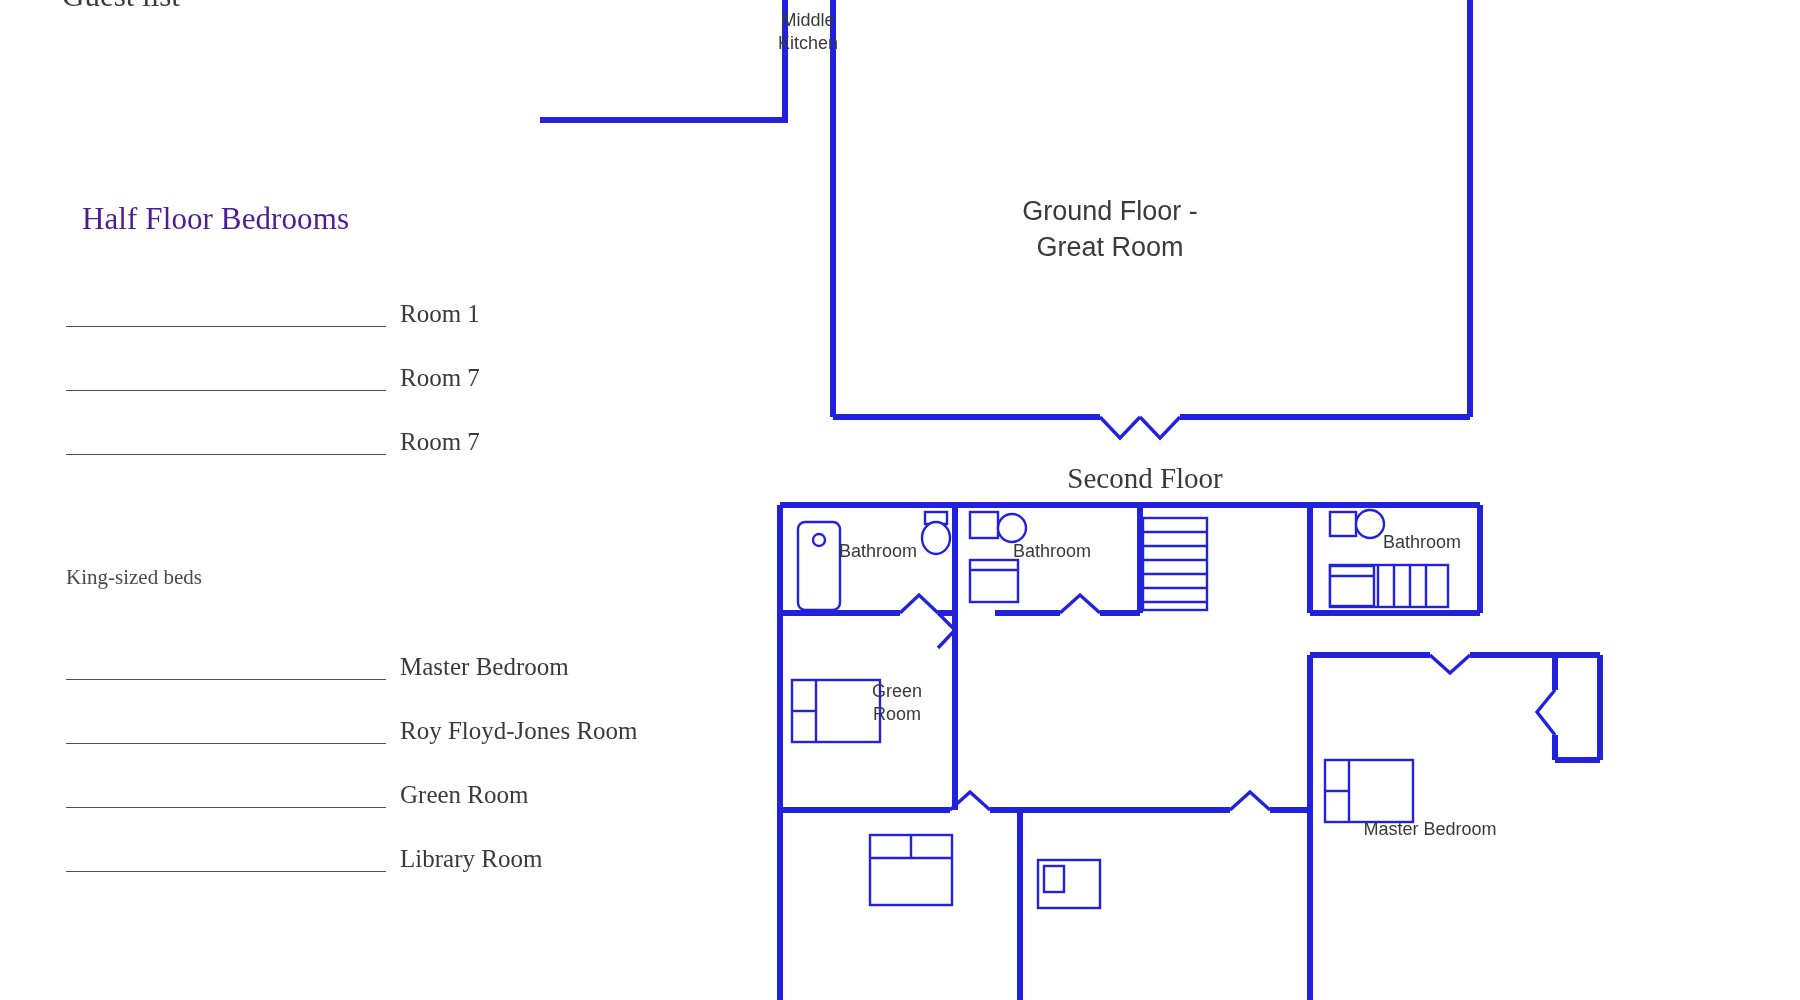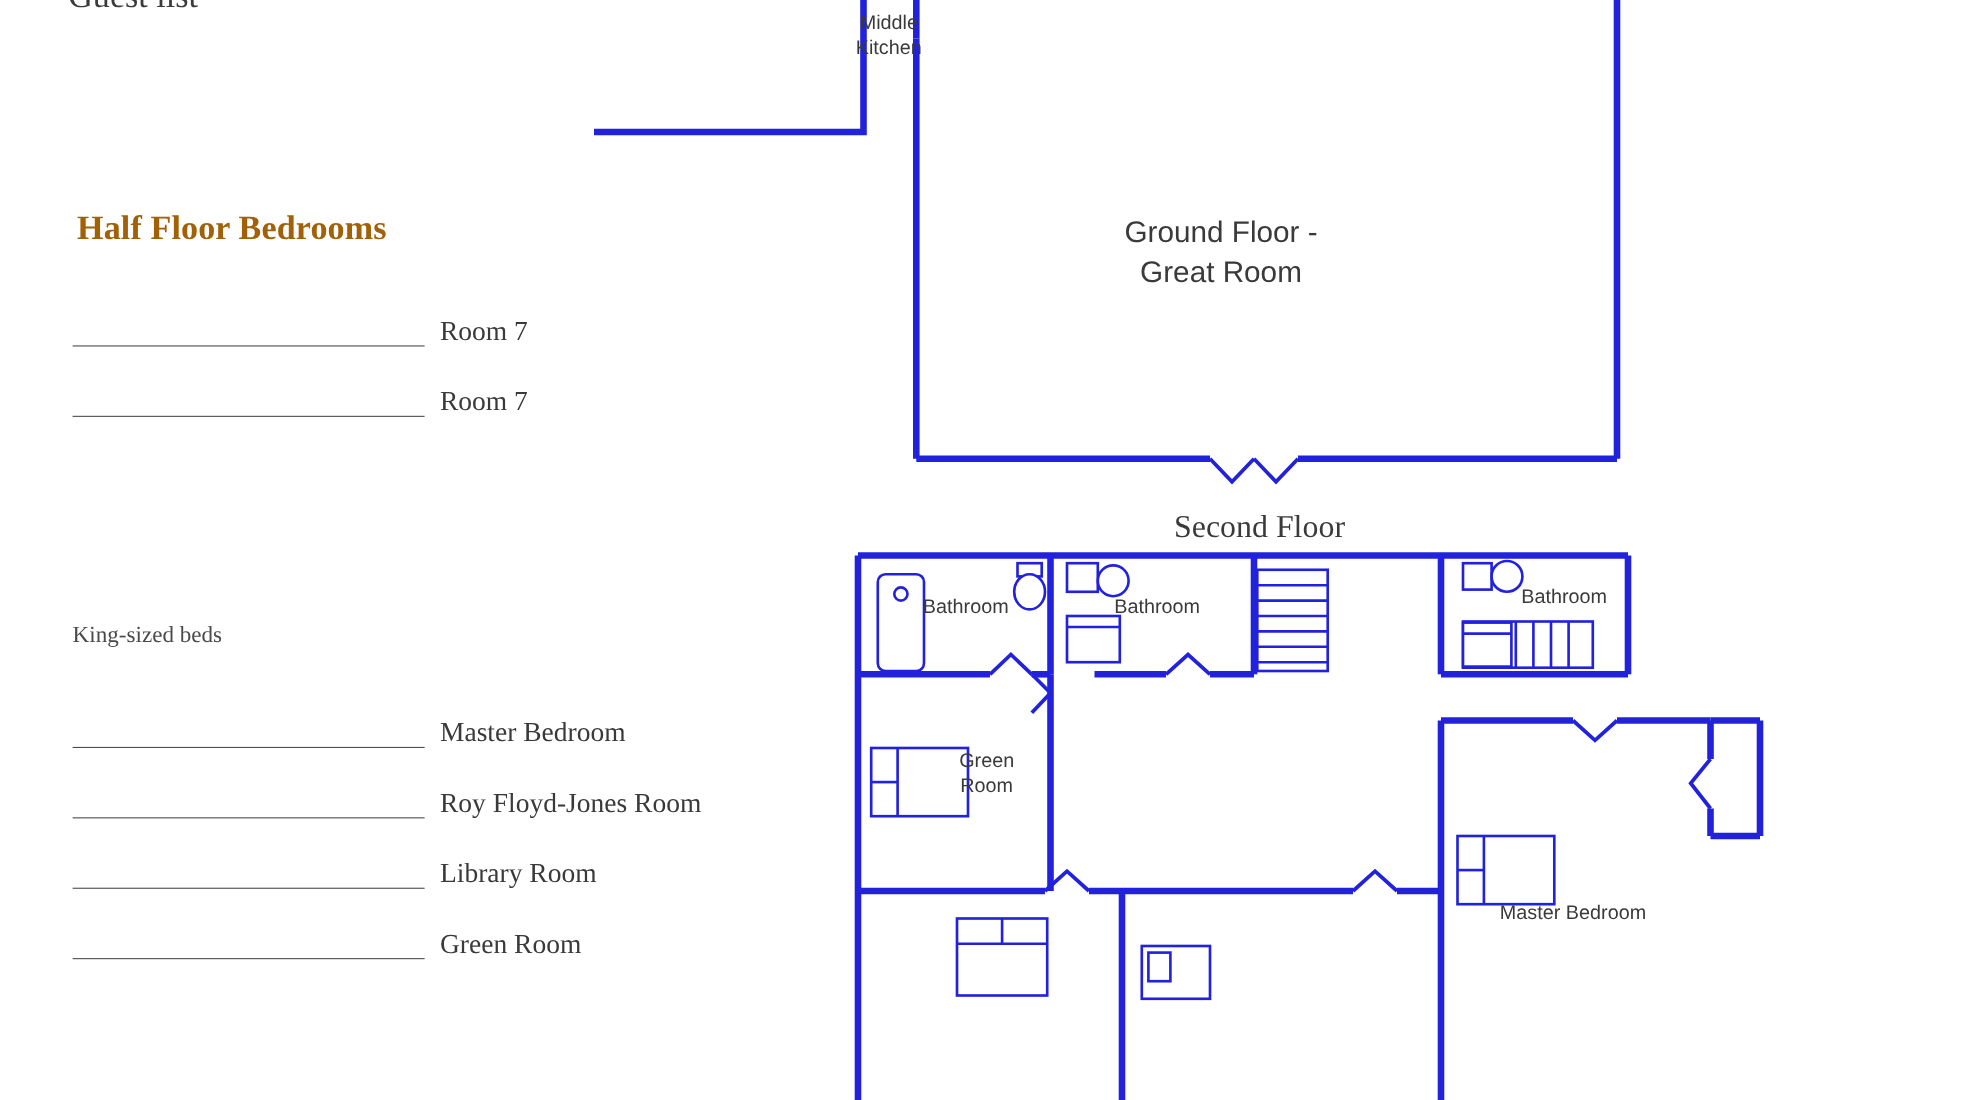--- a/index.html
+++ b/index.html
@@ -38,24 +38,24 @@
     color: #3b3b3b;
     white-space: nowrap;
   }
   .section {
     position: absolute;
     left: 66px;
     width: 700px;
   }
   .section-title {
     font-family: "Liberation Serif", serif;
-    font-weight: bold;
+    font-weight: normal;
     font-size: 31px;
-    color: #a16207;
-    margin: 4px;
+    color: #4c1d95;
+    margin: 16px;
     letter-spacing: 0.1px;
     white-space: nowrap;
   }
   .section-sub {
     font-family: "Liberation Serif", serif;
     font-size: 21px;
     color: #4a4a4a;
     margin-top: 7px;
     white-space: nowrap;
   }
@@ -134,20 +134,24 @@
 
   <div class="left-col">
 
     <div class="guest-list-title">Guest list</div>
 
     <div class="section" style="top:185px;">
       <div class="section-title">Half Floor Bedrooms</div>
       <div class="entry-list">
         <div class="entry">
           <div class="entry-line"></div>
+          <div class="entry-label">Room 1</div>
+        </div>
+        <div class="entry">
+          <div class="entry-line"></div>
           <div class="entry-label">Room 7</div>
         </div>
         <div class="entry">
           <div class="entry-line"></div>
           <div class="entry-label">Room 7</div>
         </div>
       </div>
     </div>
 
     <div class="section" style="top:558px;">
@@ -156,25 +160,25 @@
         <div class="entry">
           <div class="entry-line"></div>
           <div class="entry-label">Master Bedroom</div>
         </div>
         <div class="entry">
           <div class="entry-line"></div>
           <div class="entry-label">Roy Floyd-Jones Room</div>
         </div>
         <div class="entry">
           <div class="entry-line"></div>
+          <div class="entry-label">Green Room</div>
+        </div>
+        <div class="entry">
+          <div class="entry-line"></div>
           <div class="entry-label">Library Room</div>
-        </div>
-        <div class="entry">
-          <div class="entry-line"></div>
-          <div class="entry-label">Green Room</div>
         </div>
       </div>
     </div>
 
   </div>
 
   <div class="plan-wrap">
     <svg width="1260" height="1160" viewBox="0 0 1260 1160" xmlns="http://www.w3.org/2000/svg">
 
       <g>

